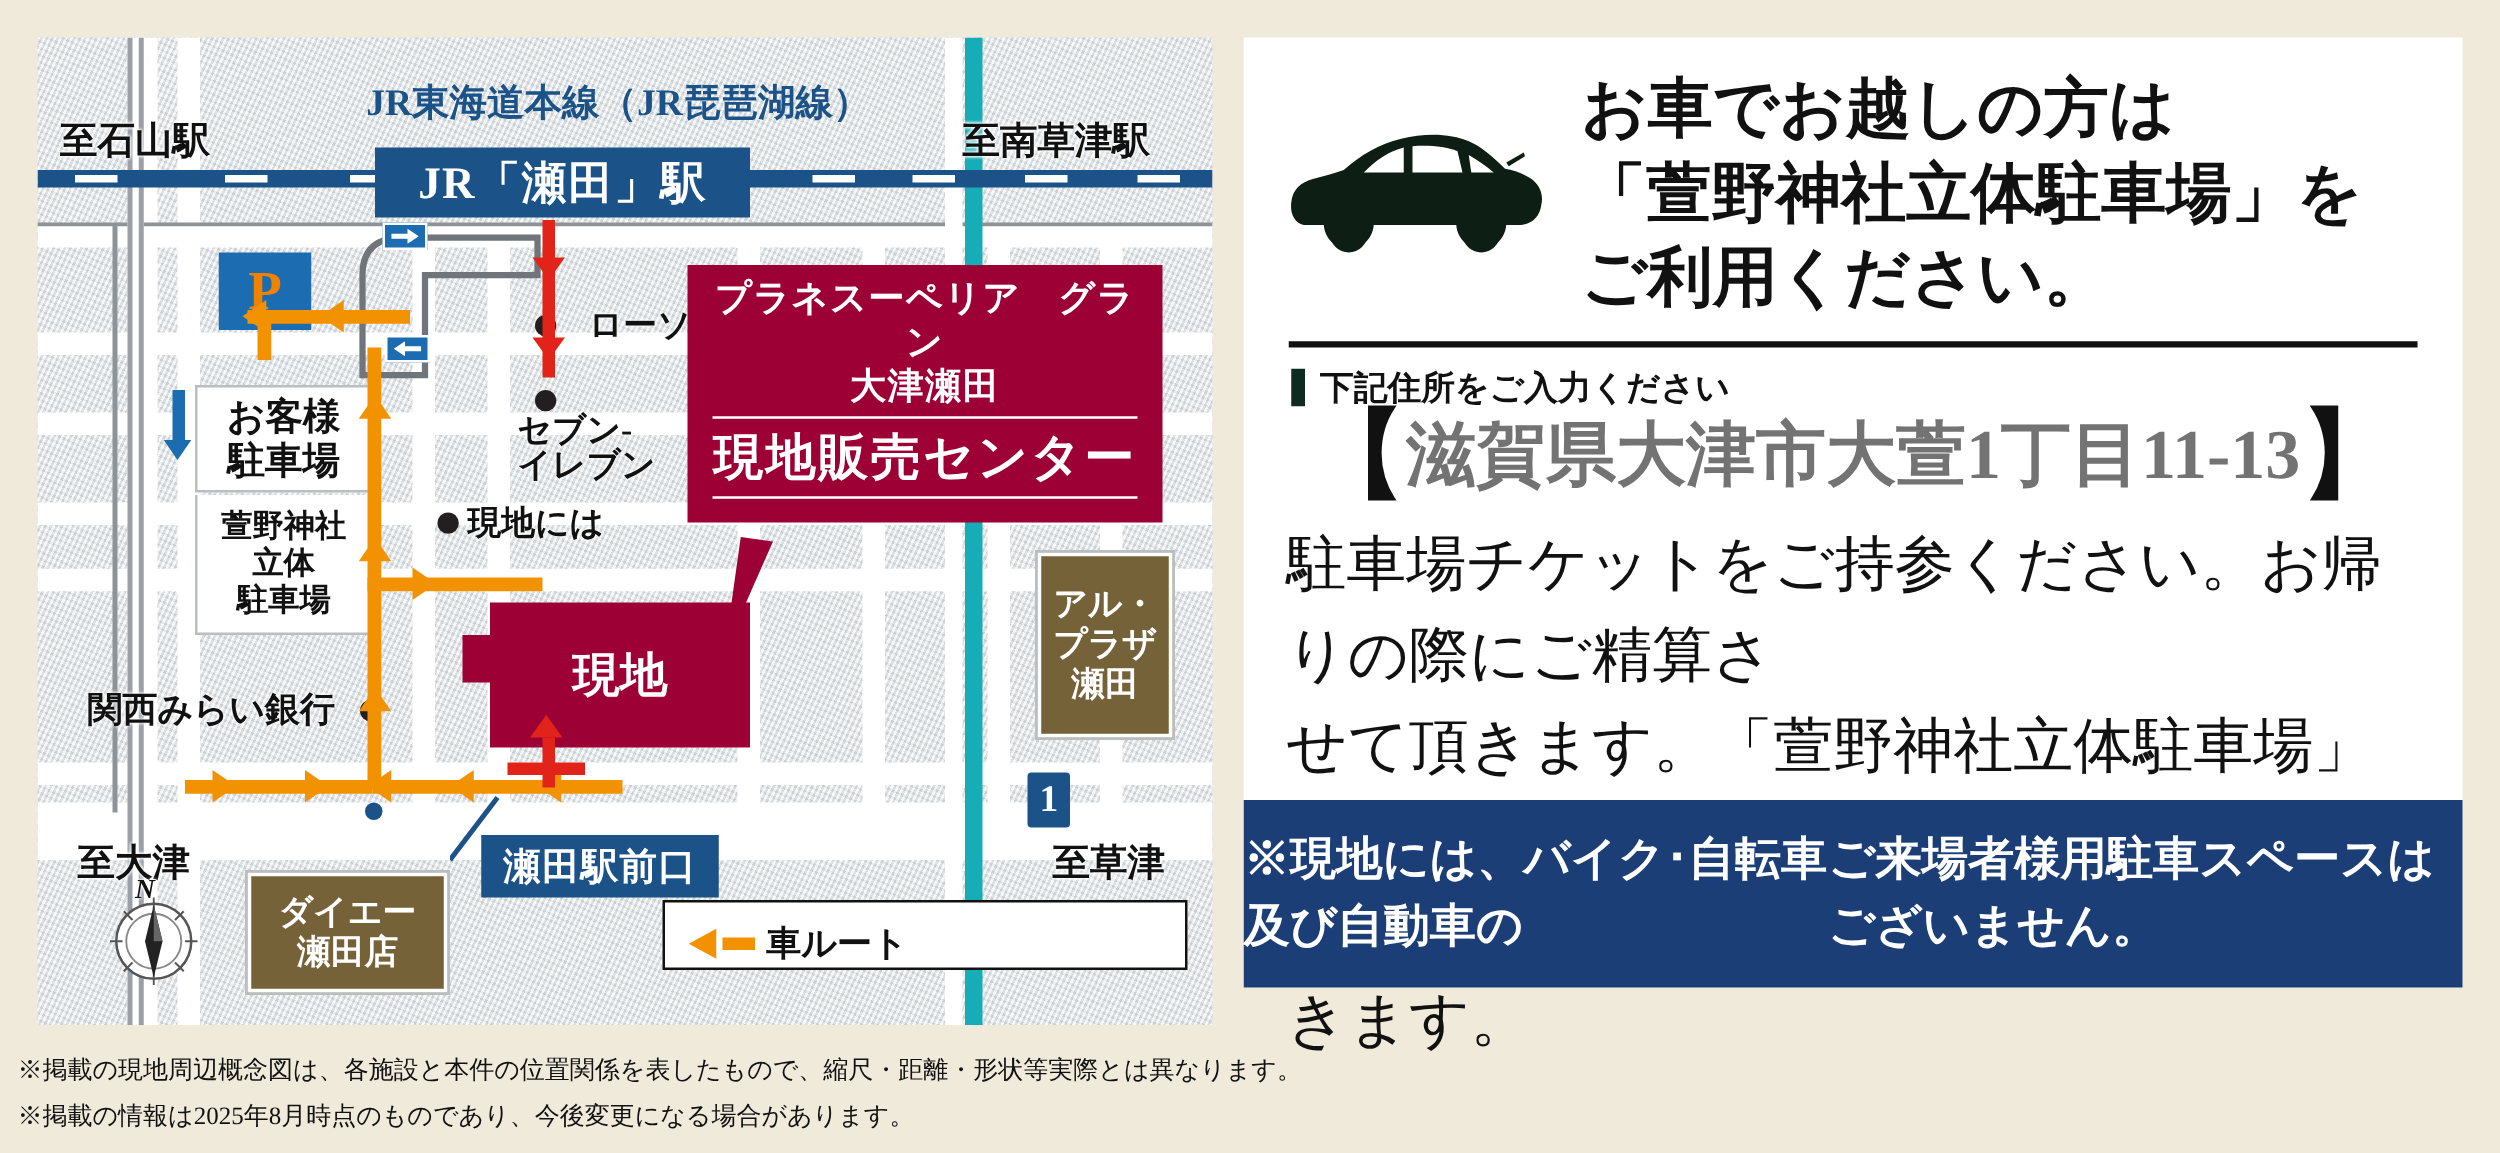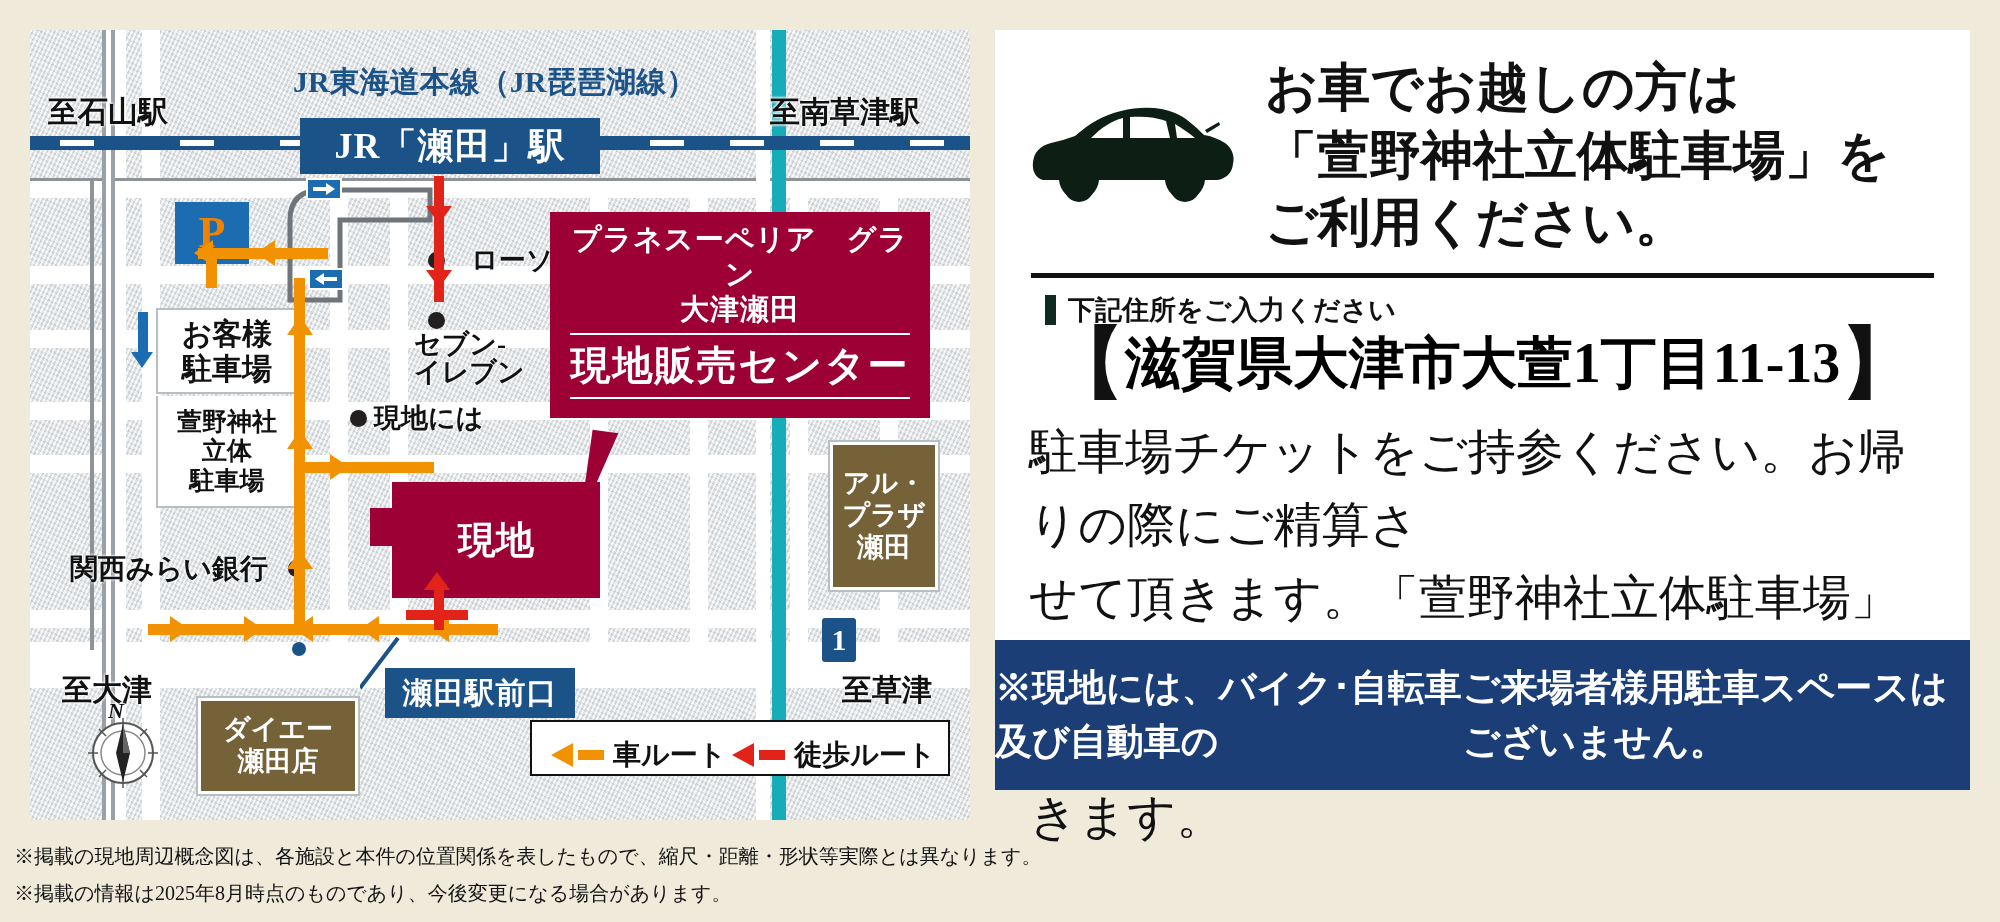--- a/index.html
+++ b/index.html
@@ -125,26 +125,26 @@
   
   .right {
     position:absolute; left:995px; top:30px; width:975px; height:760px; background:#fff;
     padding:20px 34px 0 34px;
   }
   .headline-row { display:flex; align-items:center; gap:26px; margin-top:4px; }
   .car { flex:0 0 auto; }
   .headline { line-height:1.30; font-weight:700; color:#111; letter-spacing:0px; }
   .hr-black { height:5px; background:#111; margin:16px 2px 14px 2px; }
 
-  .addr-kicker { display:flex; align-items:center; gap:12px; margin-left:16px; }
+  .addr-kicker { display:flex; align-items:center; gap:12px; margin-left:4px; }
   .kicker-bar { width:11px; height:30px; background:#0f2a20; }
   .kicker-text { font-weight:700; color:#111; }
   .addr-row { display:flex; align-items:center; justify-content:center; margin-top:-2px; }
   .brk { font-weight:700; color:#111; line-height:.9; }
-  .addr-main { font-weight:700; color:#000000; letter-spacing:0px; white-space:nowrap; }
+  .addr-main { font-weight:700; color:#737373; letter-spacing:0px; white-space:nowrap; }
 
   .body-text { margin-top:14px; line-height:1.52; color:#111; font-weight:400; letter-spacing:0px; }
 
   .notice {
     position:absolute; left:0px; right:0px; bottom:0px; height:150px;
     background:#1b3e77; color:#fff; display:flex; 
     align-items:center; justify-content:center; line-height:1.45; font-weight:700;
   }
 
   
@@ -332,25 +332,20 @@
         </svg>
       </div>
       <div class="plain-label" style="left:78px; top:668px; font-size:22px; font-style:italic;">N</div>
 
       <div class="legend" style="left:500px; top:690px; width:420px; height:56px;">
         <div class="seg">
           <div class="ar-o"></div>
           <div class="ln-o"></div>
           <div class="txt" style="font-size:28px;">車ルート</div>
         </div>
-        <div class="seg">
-          <div class="ar-r"></div>
-          <div class="ln-r"></div>
-          <div class="txt" style="font-size:28px;">徒歩ルート</div>
-        </div>
       </div>
 
     </div>
   </div>
 
   <div class="right">
 
     <div class="headline-row">
       <div class="car">
         <svg width="210" height="118" viewBox="0 0 210 118">

